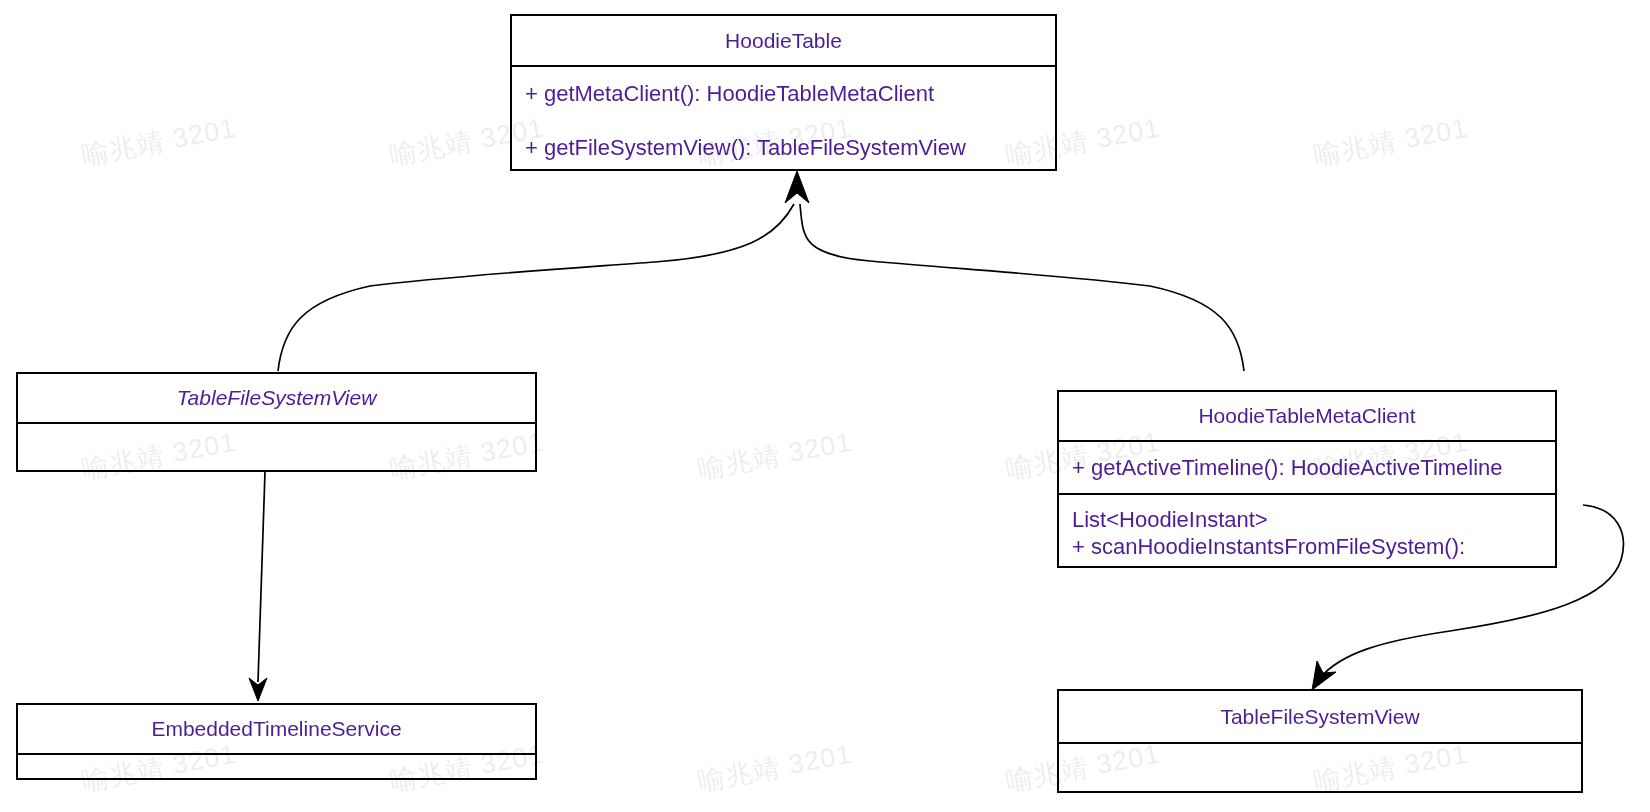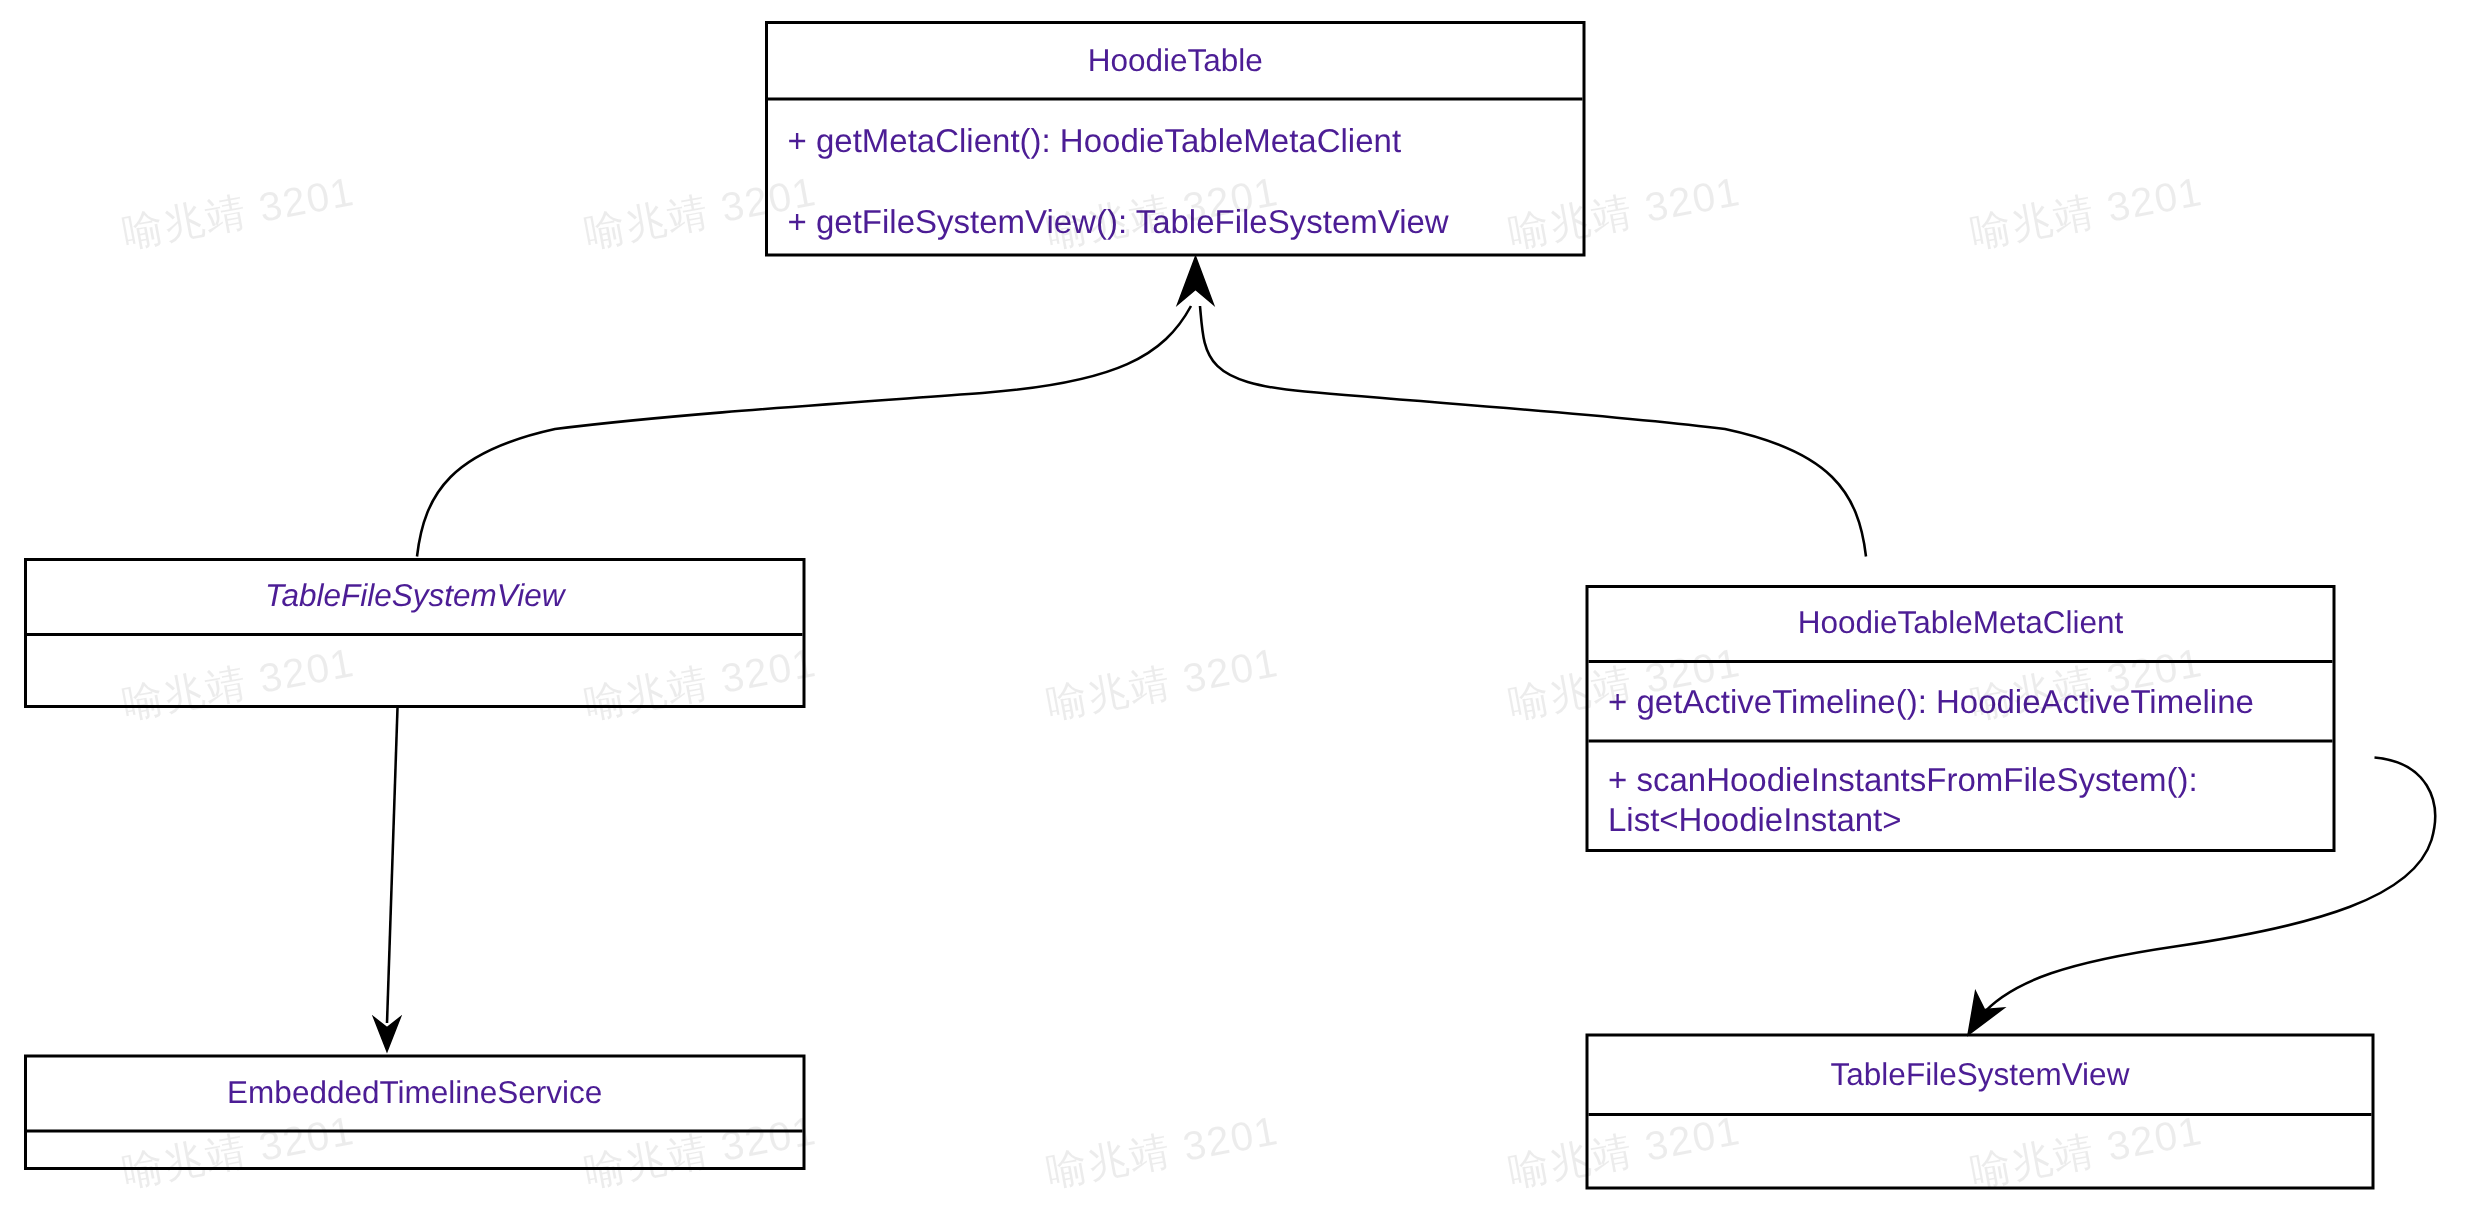--- a/index.html
+++ b/index.html
@@ -125,22 +125,22 @@
 
   <div class="uml-class" id="box-tfsv">
     <div class="uml-title">TableFileSystemView</div>
     <div class="uml-compartment empty"></div>
   </div>
 
   <div class="uml-class" id="box-meta-client">
     <div class="uml-title">HoodieTableMetaClient</div>
     <div class="uml-compartment uml-method m1">+ getActiveTimeline(): HoodieActiveTimeline</div>
     <div class="uml-compartment uml-method m2 multiline">
+      <div>List&lt;HoodieInstant&gt;</div>
       <div>+ scanHoodieInstantsFromFileSystem():</div>
-      <div>List&lt;HoodieInstant&gt;</div>
     </div>
   </div>
 
   <div class="uml-class" id="box-ets">
     <div class="uml-title">EmbeddedTimelineService</div>
     <div class="uml-compartment empty"></div>
   </div>
 
   <div class="uml-class" id="box-hat">
     <div class="uml-title">TableFileSystemView</div>

